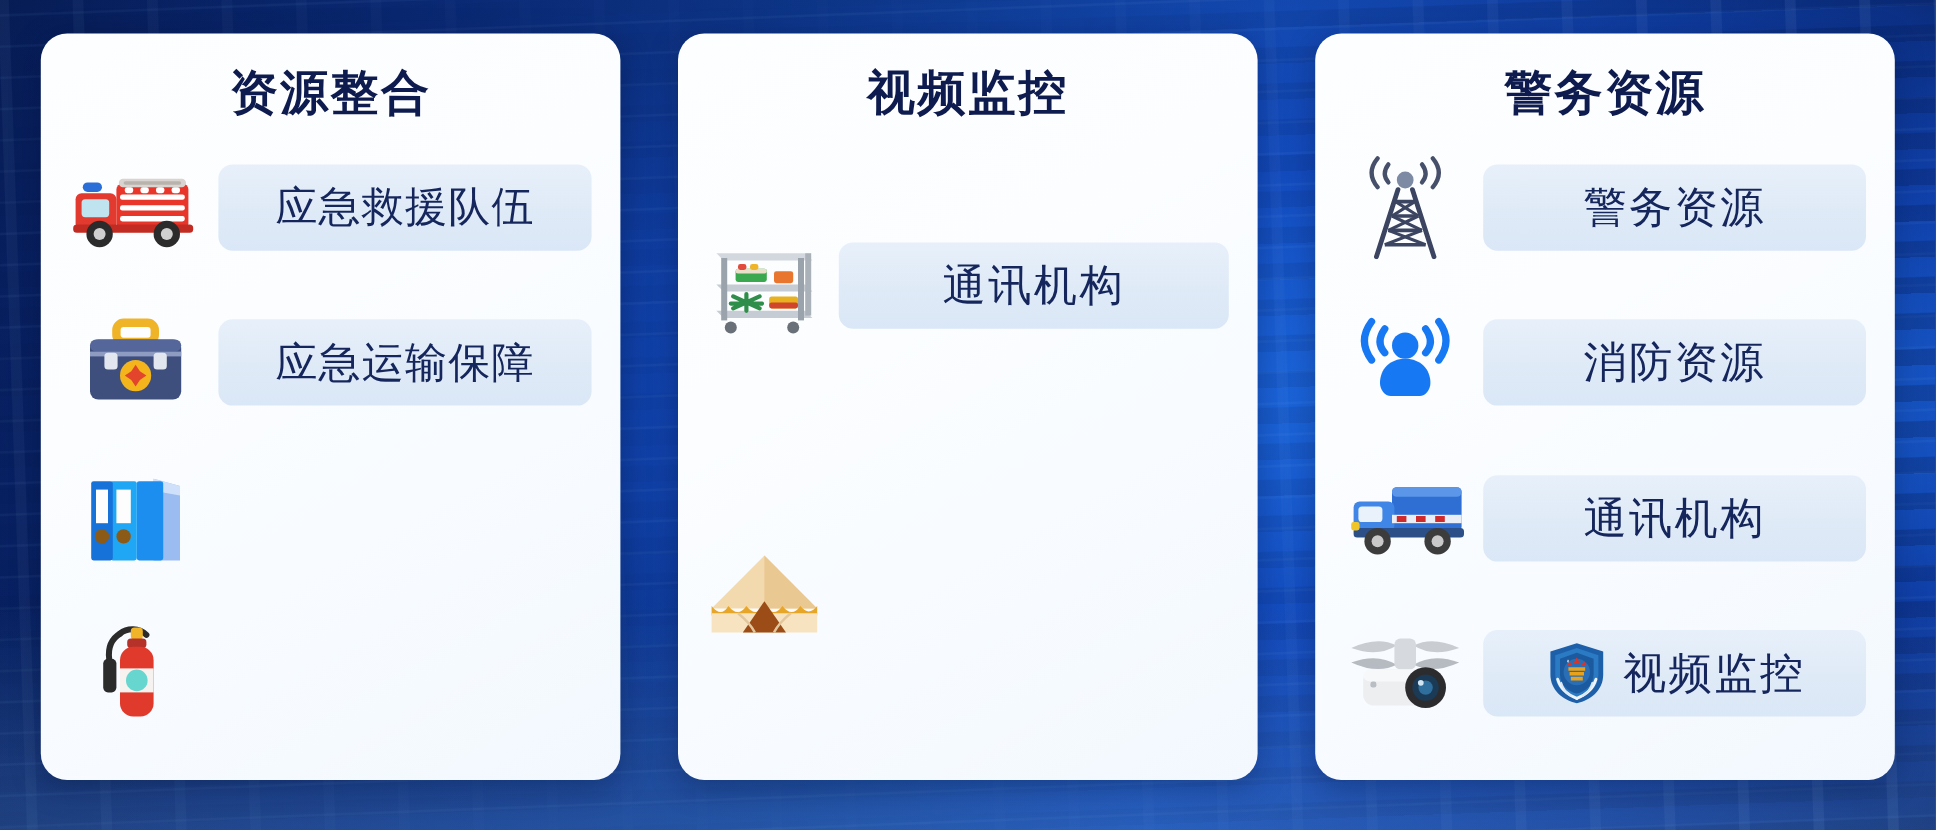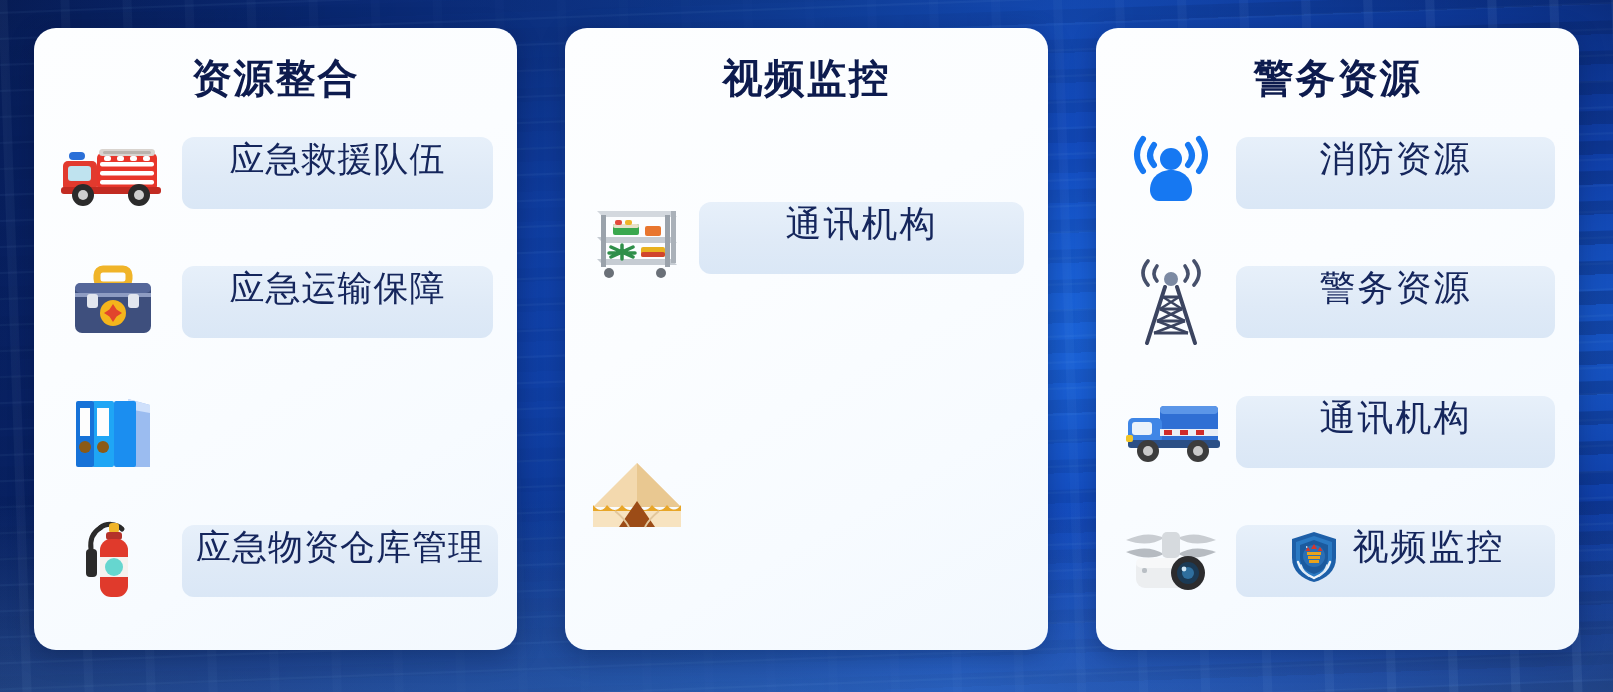--- a/index.html
+++ b/index.html
@@ -135,23 +135,24 @@
   }
 
   .row-icon svg { display: block; }
 
   .pill {
     flex: 1;
     height: 72px;
     border-radius: 12px;
     background: linear-gradient(180deg, #e7f0fa 0%, #dfeaf7 55%, #dae7f6 100%);
     display: flex;
+    align-items: center;
     justify-content: center;
     gap: 12px;
-    padding: 4px 14px;
+    padding: 16px 14px;
   }
 
   .pill-label {
     font-size: 36px;
     color: #15265c;
     letter-spacing: 2px;
     white-space: nowrap;
     line-height: 1;
   }
 
@@ -252,23 +253,20 @@
             <path d="M46 10 C40 4 30 4 24 9" fill="none" stroke="#2b2b2b" stroke-width="5" stroke-linecap="round"></path>
             <path d="M24 9 C16 14 14 22 15 30" fill="none" stroke="#2b2b2b" stroke-width="5" stroke-linecap="round"></path>
             <rect x="10" y="30" width="11" height="28" rx="4" fill="#2b2b2b"></rect>
             <rect x="33" y="4" width="10" height="10" rx="3" fill="#f0b429"></rect>
             <rect x="30" y="13" width="16" height="8" rx="3" fill="#b4322a"></rect>
             <rect x="24" y="20" width="28" height="58" rx="11" fill="#e03a2c"></rect>
             <rect x="24" y="38" width="28" height="20" fill="#f5f2ef"></rect>
             <ellipse cx="38" cy="48" rx="9" ry="9" fill="#66d6cf"></ellipse>
           </svg>
         </span>
-        <span class="pill">
-          <span class="pill-label">应急物资仓库管理</span>
-        </span>
       </div>
 
     </div>
   </section>
 
   <section class="card" id="card-resource-dispatch">
     <div class="card-title">视频监控</div>
     <div class="rows">
 
 
@@ -315,49 +313,49 @@
 
     </div>
   </section>
 
   <section class="card" id="card-resource-guarantee">
     <div class="card-title">警务资源</div>
     <div class="rows">
 
       <div class="row">
         <span class="row-icon">
-          <svg width="86" height="80" viewBox="0 0 86 80">
-            <circle cx="43" cy="26" r="11" fill="#1678f2"></circle>
-            <path d="M43 37 c-13 0 -21 9 -21 20 c0 6 4 11 9 11 h24 c5 0 9 -5 9 -11 c0 -11 -8 -20 -21 -20z" fill="#1678f2"></path>
-            <path d="M26 32 q-8 -9 0 -20" stroke="#1678f2" stroke-width="6" fill="none" stroke-linecap="round"></path>
-            <path d="M15 38 q-12 -16 0 -32" stroke="#1678f2" stroke-width="6" fill="none" stroke-linecap="round"></path>
-            <path d="M60 32 q8 -9 0 -20" stroke="#1678f2" stroke-width="6" fill="none" stroke-linecap="round"></path>
-            <path d="M71 38 q12 -16 0 -32" stroke="#1678f2" stroke-width="6" fill="none" stroke-linecap="round"></path>
-          </svg>
-        </span>
-        <span class="pill">
-          <span class="pill-label">消防资源</span>
-        </span>
-      </div>
-
-      <div class="row">
-        <span class="row-icon">
           <svg width="84" height="86" viewBox="0 0 84 86">
             <circle cx="42" cy="20" r="7" fill="#7c8aa3"></circle>
             <path d="M28 22 q-6 -7 0 -15" stroke="#46506b" stroke-width="3.6" fill="none" stroke-linecap="round"></path>
             <path d="M19 26 q-10 -12 0 -24" stroke="#46506b" stroke-width="3.6" fill="none" stroke-linecap="round"></path>
             <path d="M56 22 q6 -7 0 -15" stroke="#46506b" stroke-width="3.6" fill="none" stroke-linecap="round"></path>
             <path d="M65 26 q10 -12 0 -24" stroke="#46506b" stroke-width="3.6" fill="none" stroke-linecap="round"></path>
             <path d="M36 28 L18 84 M48 28 L66 84" stroke="#3b4460" stroke-width="4" fill="none" stroke-linecap="round"></path>
             <path d="M34 38 L50 38 M31 50 L53 50 M28 62 L56 62 M25 74 L59 74" stroke="#3b4460" stroke-width="3" fill="none"></path>
             <path d="M34 38 L53 50 M50 38 L31 50 M31 50 L56 62 M53 50 L28 62 M28 62 L59 74 M56 62 L25 74" stroke="#3b4460" stroke-width="2.6" fill="none"></path>
           </svg>
         </span>
         <span class="pill">
           <span class="pill-label">警务资源</span>
+        </span>
+      </div>
+
+      <div class="row">
+        <span class="row-icon">
+          <svg width="86" height="80" viewBox="0 0 86 80">
+            <circle cx="43" cy="26" r="11" fill="#1678f2"></circle>
+            <path d="M43 37 c-13 0 -21 9 -21 20 c0 6 4 11 9 11 h24 c5 0 9 -5 9 -11 c0 -11 -8 -20 -21 -20z" fill="#1678f2"></path>
+            <path d="M26 32 q-8 -9 0 -20" stroke="#1678f2" stroke-width="6" fill="none" stroke-linecap="round"></path>
+            <path d="M15 38 q-12 -16 0 -32" stroke="#1678f2" stroke-width="6" fill="none" stroke-linecap="round"></path>
+            <path d="M60 32 q8 -9 0 -20" stroke="#1678f2" stroke-width="6" fill="none" stroke-linecap="round"></path>
+            <path d="M71 38 q12 -16 0 -32" stroke="#1678f2" stroke-width="6" fill="none" stroke-linecap="round"></path>
+          </svg>
+        </span>
+        <span class="pill">
+          <span class="pill-label">消防资源</span>
         </span>
       </div>
 
       <div class="row">
         <span class="row-icon">
           <svg width="102" height="72" viewBox="0 0 102 72">
             <rect x="40" y="10" width="58" height="37" rx="4" fill="#2f6fd4"></rect>
             <rect x="40" y="10" width="58" height="8" rx="4" fill="#5b96e8"></rect>
             <rect x="8" y="22" width="34" height="25" rx="5" fill="#3f86e6"></rect>
             <rect x="12" y="26" width="20" height="13" rx="3" fill="#e9f2fb"></rect>

